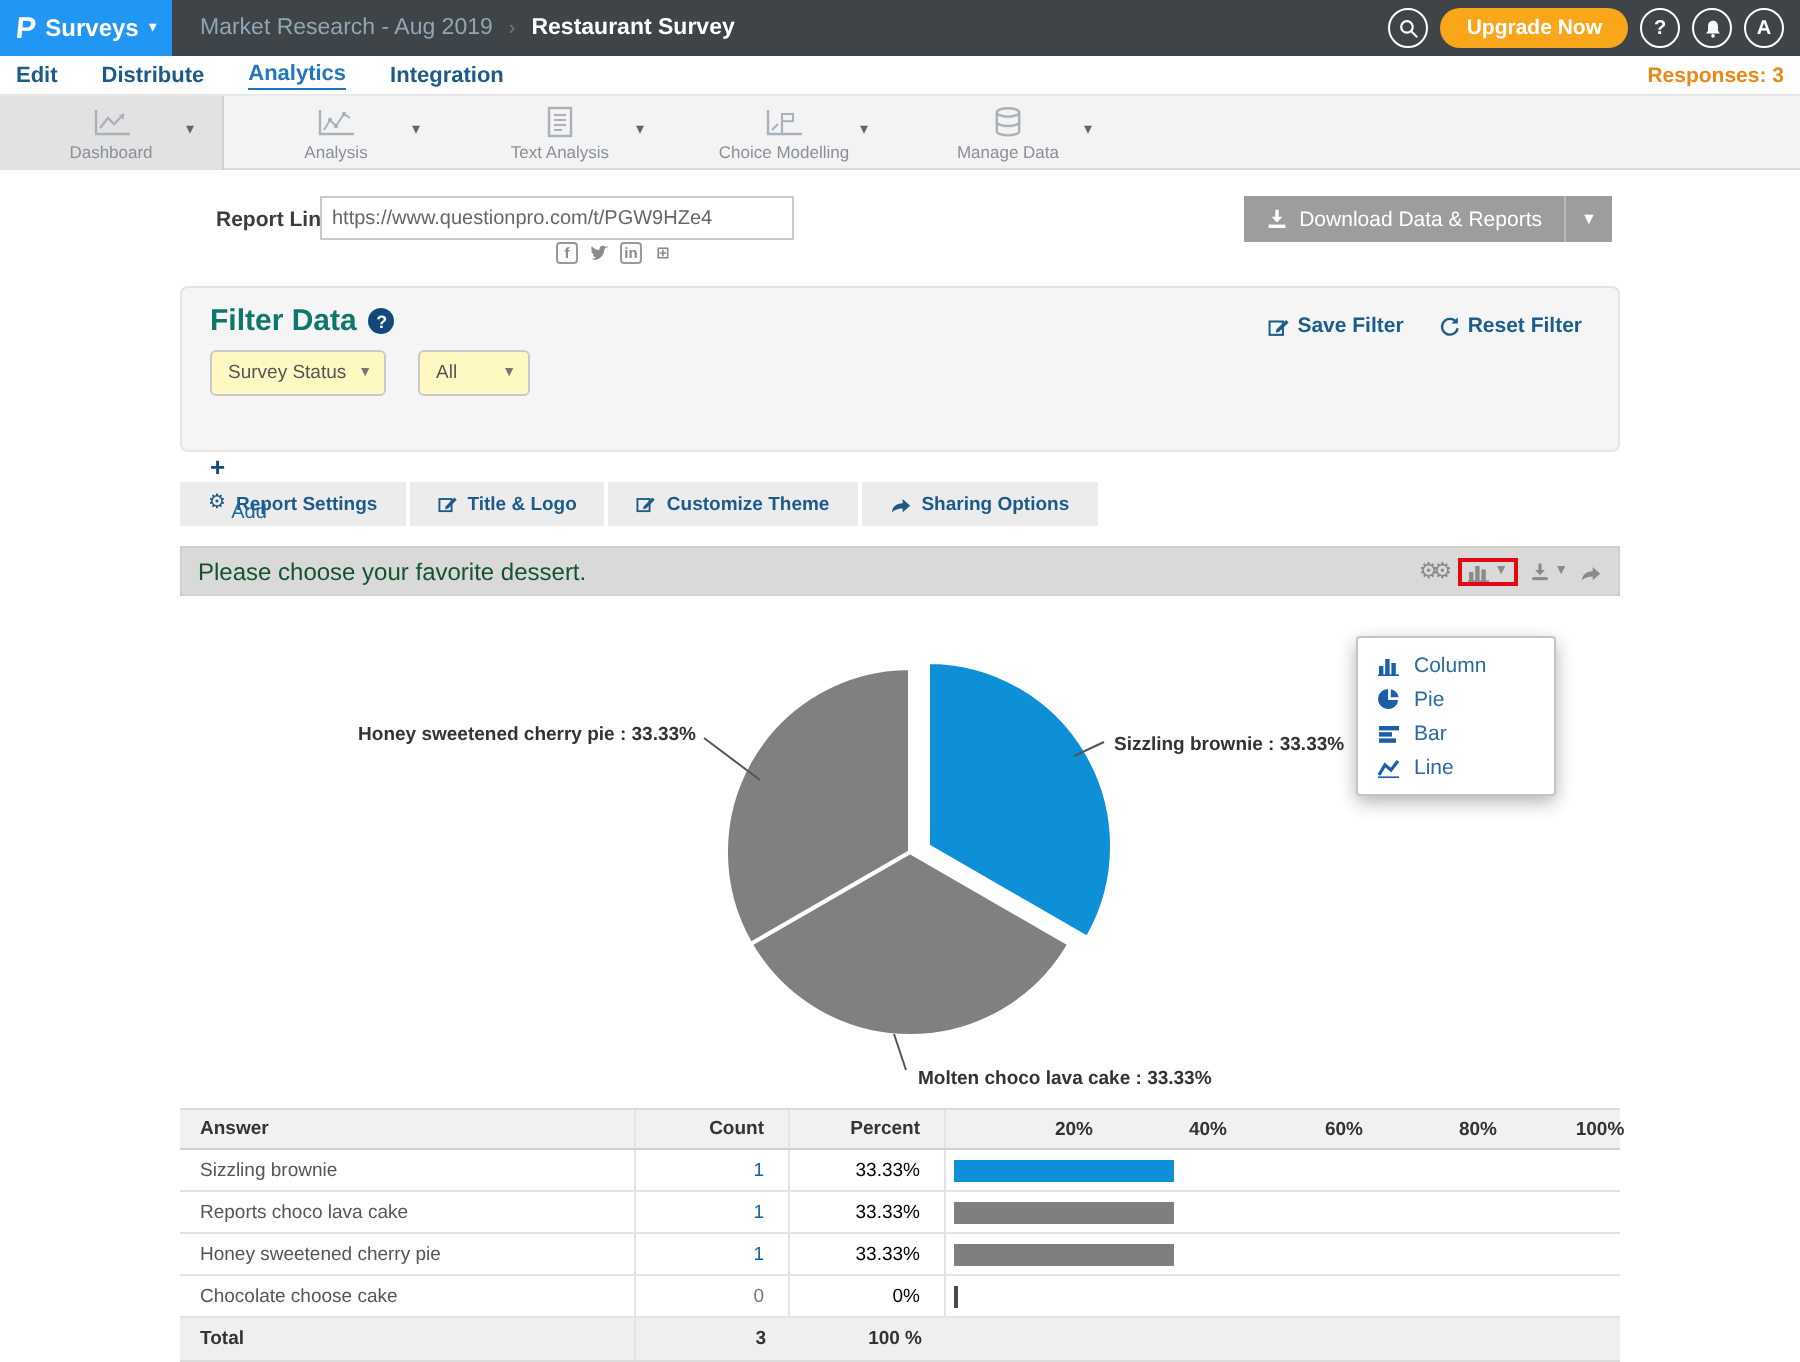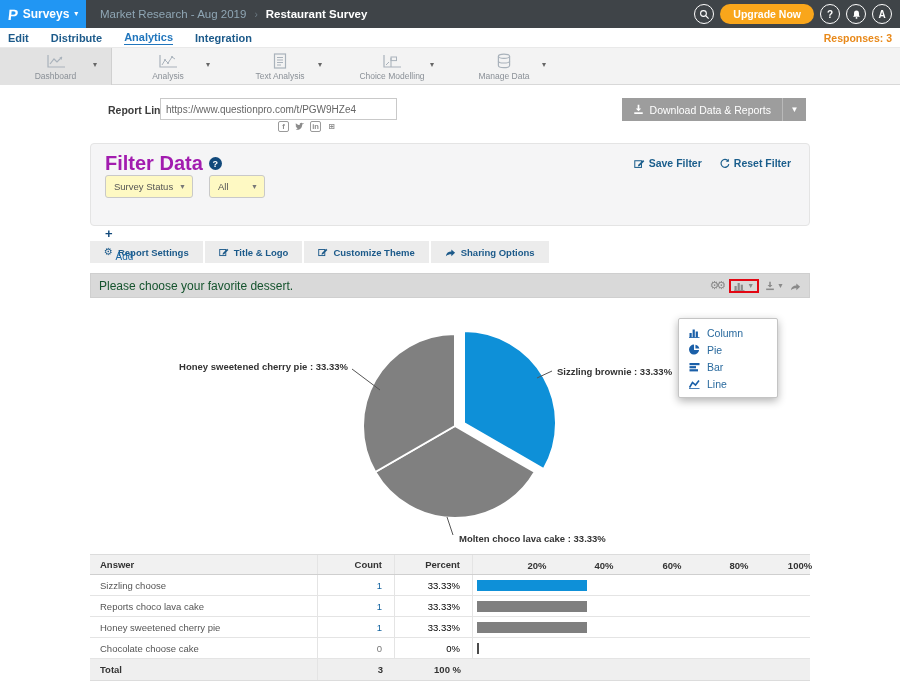--- a/index.html
+++ b/index.html
@@ -43,21 +43,21 @@
   .social-row { position:absolute; left:188px; top:36px; display:flex; gap:5px; align-items:center; }
   .soc { width:11px; height:11px; display:flex; align-items:center; justify-content:center; color:#8b8b8b; font-size:8px; font-weight:bold; cursor:pointer; }
   .soc.boxed { border:1px solid #9a9a9a; border-radius:2px; font-size:7.5px; }
   .dl-btn { position:absolute; right:4px; top:13px; height:23px; display:flex; cursor:pointer; }
   .dl-main { background:#9d9d9d; color:#fff; font-size:10.5px; display:flex; align-items:center; gap:6px; padding:0 11px; }
   .dl-caret { background:#9d9d9d; color:#fff; width:24px; display:flex; align-items:center; justify-content:center; border-left:1px solid #b9b9b9; font-size:8px; }
 
   
   .filter-panel { position:relative; margin-top:10px; width:720px; height:83px; background:#f5f5f6; border:1px solid #e4e4e4; border-radius:4px; }
   .filter-title-row { position:absolute; left:14px; top:8px; display:flex; align-items:center; gap:6px; }
-  .filter-title { font-size:20px; font-weight:bold; color:#a21caf; }
+  .filter-title { font-size:15px; font-weight:bold; color:#0f766e; }
   .help-badge { width:13px; height:13px; border-radius:50%; background:#11497b; color:#fff; font-size:9px; font-weight:bold; display:flex; align-items:center; justify-content:center; cursor:pointer; }
   .filter-actions { position:absolute; right:18px; top:13px; display:flex; align-items:flex-end; gap:17px; font-size:10.5px; font-weight:bold; color:#1b5e8c; }
   .filter-action { display:flex; align-items:center; gap:4px; cursor:pointer; }
   .select-row { position:absolute; left:14px; top:31px; display:flex; gap:16px; }
   .fake-select { position:relative; height:23px; background:#fef9c3; border:1px solid #c9c9c9; border-radius:3px; font-size:9.5px; color:#555; display:flex; align-items:center; padding:0 18px 0 8px; cursor:pointer; }
   .fake-select .sel-caret { position:absolute; right:6px; font-size:7px; color:#777; }
   .sel-status { width:88px; }
   .sel-all { width:56px; }
   .add-link { position:absolute; left:14px; top:60px; display:flex; align-items:center; gap:3px; cursor:pointer; }
   .add-plus { color:#11497b; font-weight:bold; font-size:13px; line-height:1; }
@@ -396,21 +396,21 @@
         <div class="cell barcell">
           <span class="scale-label" style="left:64px">20%</span>
           <span class="scale-label" style="left:131px">40%</span>
           <span class="scale-label" style="left:199px">60%</span>
           <span class="scale-label" style="left:266px">80%</span>
           <span class="scale-label" style="left:327px">100%</span>
         </div>
       </div>
 
       <div class="t-row">
-        <div class="cell answer">Sizzling choose</div>
+        <div class="cell answer">Sizzling brownie</div>
         <div class="cell num count-val">1</div>
         <div class="cell num">33.33%</div>
         <div class="cell barcell">
             <div class="bar" style="width:110px;background:#0e90d8"></div>
           </div>
       </div>
       <div class="t-row">
         <div class="cell answer">Reports choco lava cake</div>
         <div class="cell num count-val">1</div>
         <div class="cell num">33.33%</div>

